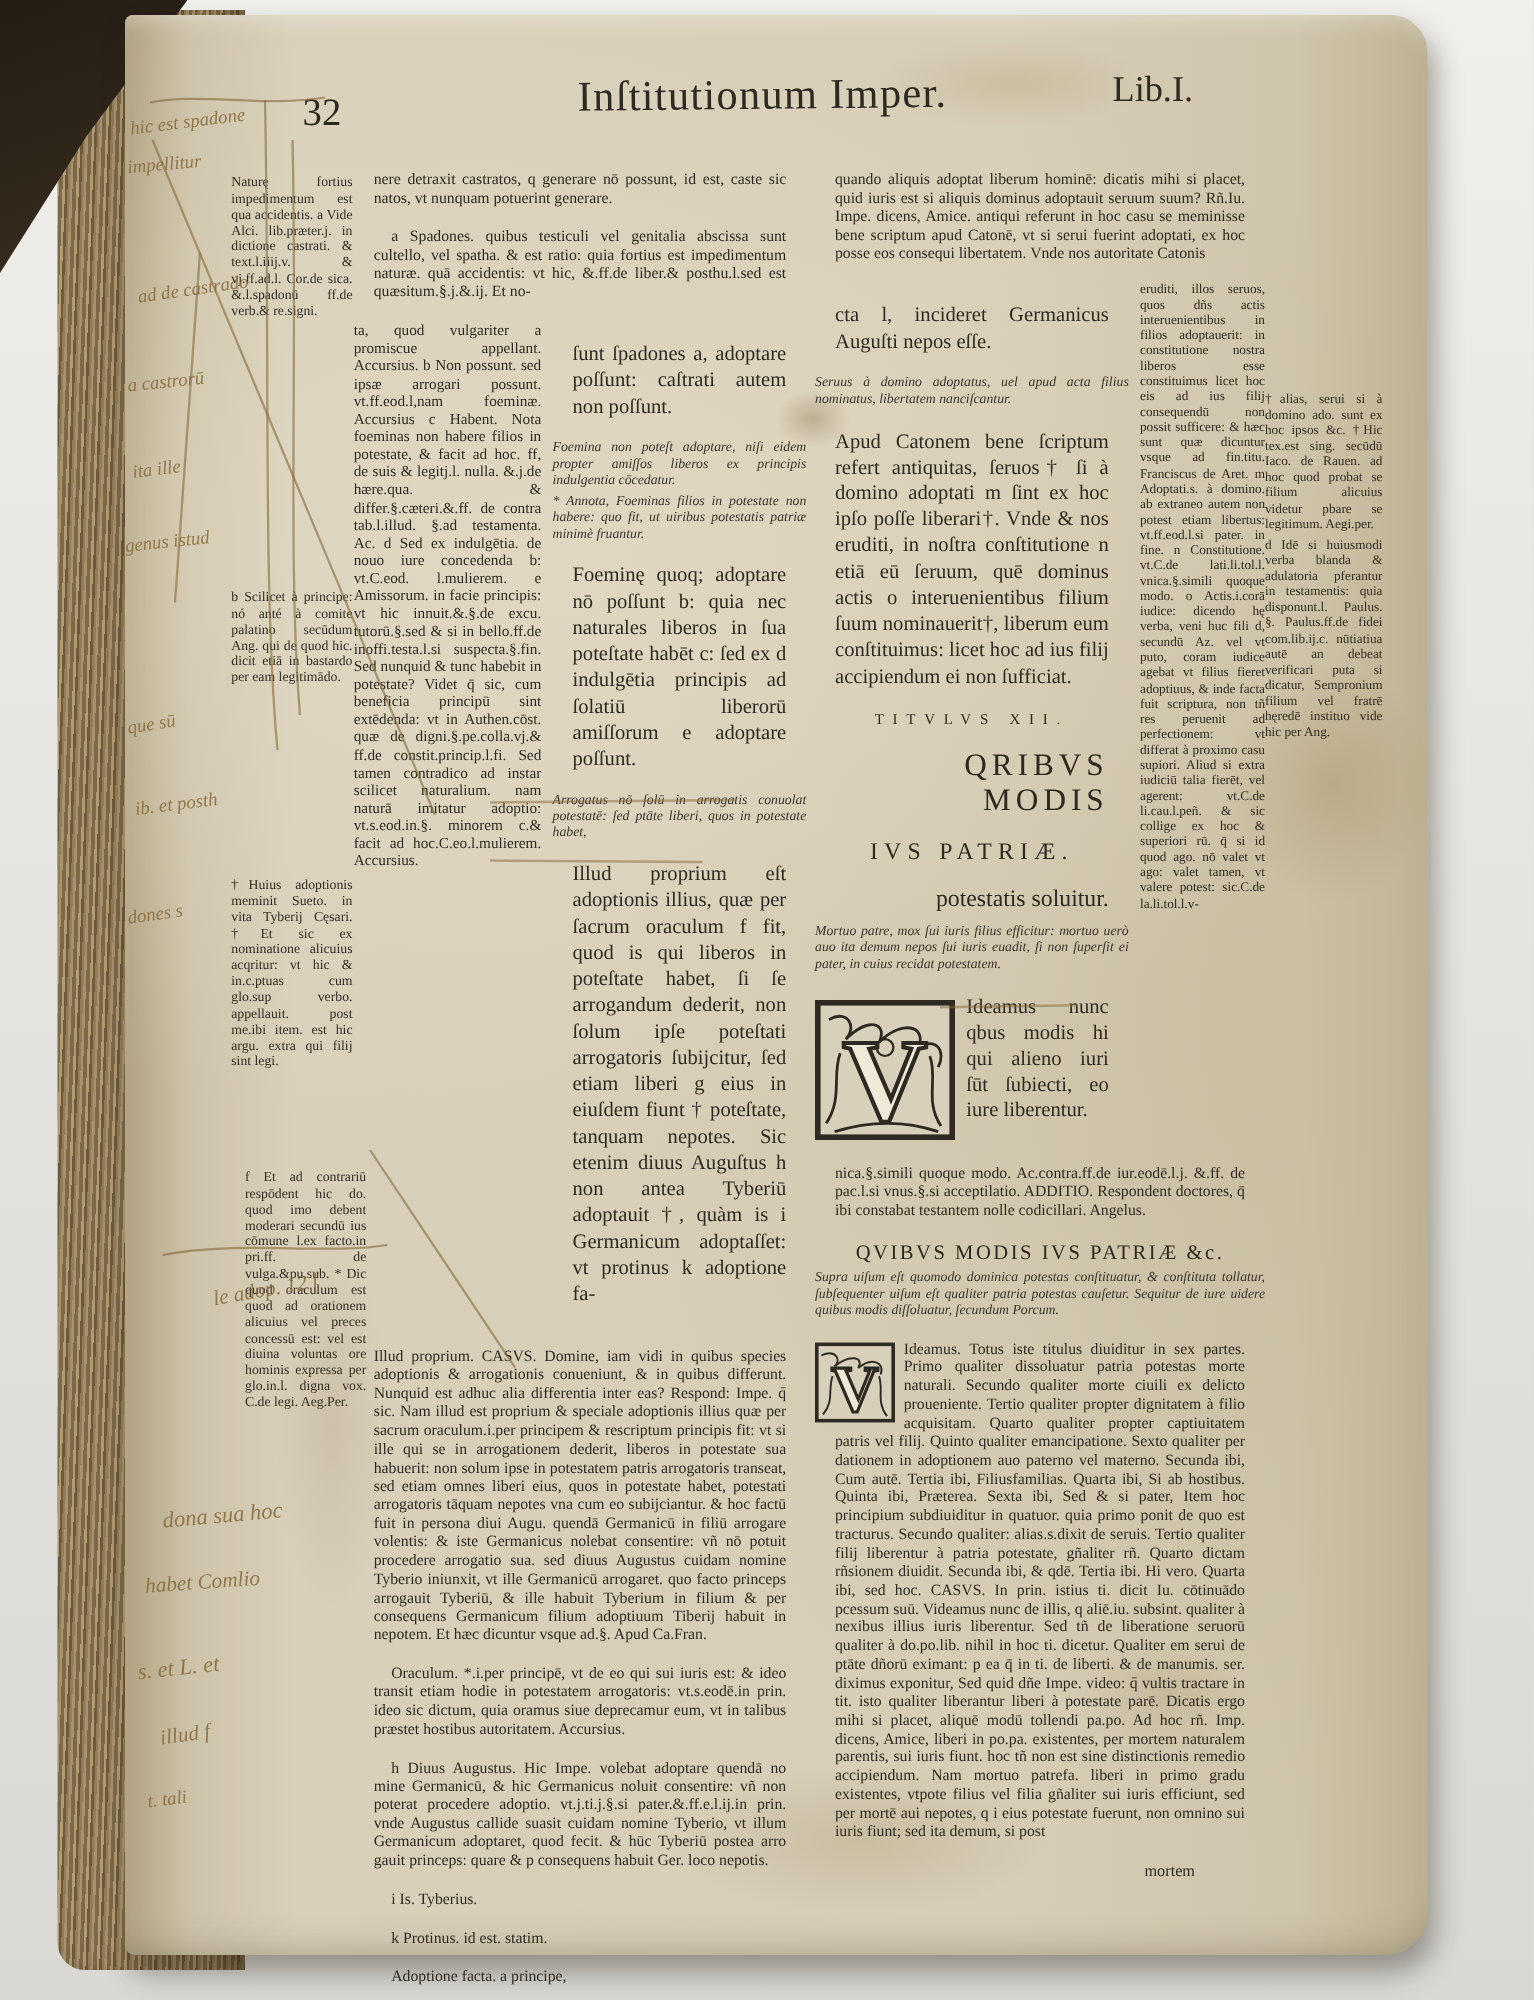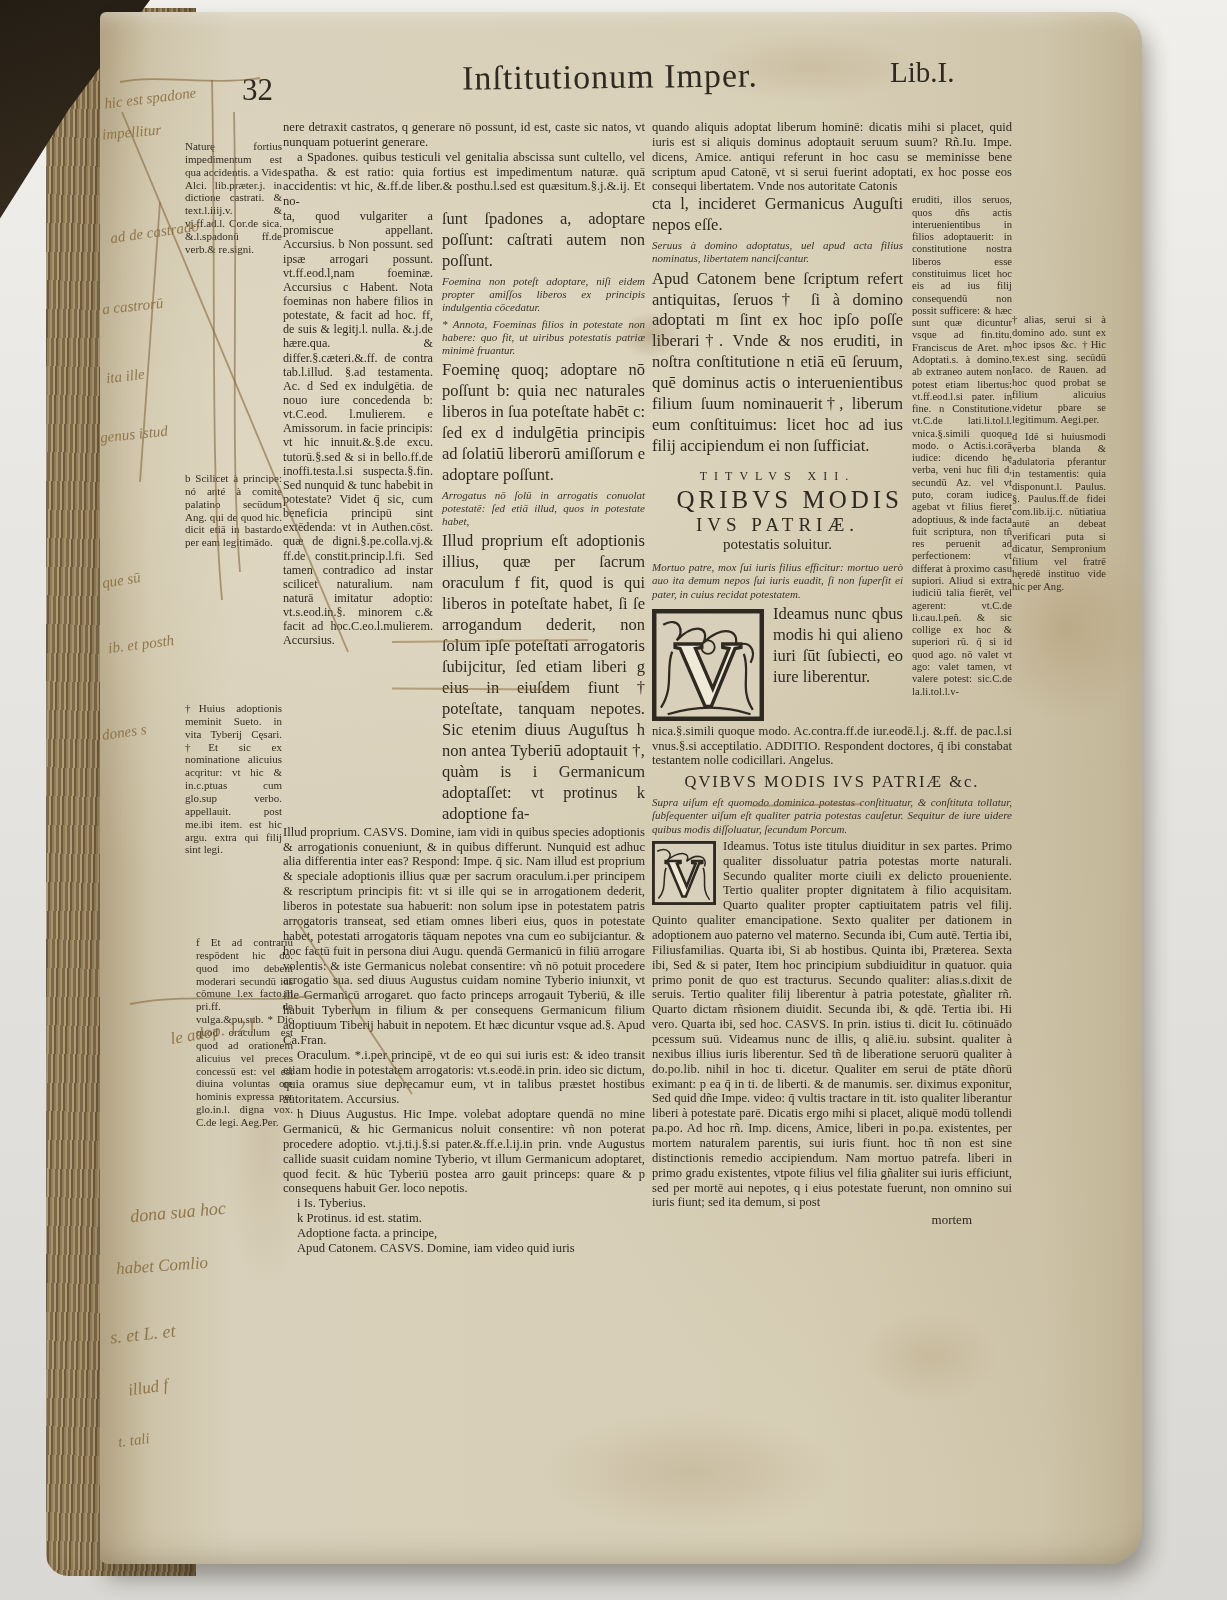--- a/index.html
+++ b/index.html
@@ -61,35 +61,35 @@
   .lm-d{left:85px;top:690px;}
   .lm-f{left:96px;top:924px;}
   .rmargin{position:absolute;left:912px;top:302px;width:94px;font-size:10.6px;
        line-height:1.18;text-align:justify;color:#332d23;}
   .rmargin p{margin:0 0 4px 0;}
 
   
   .col{position:absolute;top:108px;text-align:justify;color:#2f2a21;}
   .left-col{left:183px;width:362px;}
   .right-col{left:552px;width:360px;}
-  .col p{margin:0;}
+  .col p{margin:16px;}
   .gloss{font-size:12.6px;line-height:1.18;}
   .gloss + .gloss{text-indent:14px;}
   .splitrow{display:flex;align-items:flex-start;}
   .sidegloss{width:150px;flex:0 0 150px;font-size:12.2px;line-height:1.16;text-align:justify;}
   .mainblock{flex:1;padding-left:9px;}
   .maintext{font-size:16.5px;line-height:1.27;}
   .argum{font-size:11px;font-style:italic;line-height:1.2;color:#39322a;margin:3px 0!important;font-family:Liberation Serif, serif;}
   .right-col .sidegloss{width:100px;flex:0 0 100px;font-size:10.6px;}
   .right-col .mainblock{padding-left:0;padding-right:9px;}
 
   .titulus-label{font-size:12px;letter-spacing:7px;text-align:center;margin-top:12px!important;}
   .titulus-1{font-size:25px;letter-spacing:4px;text-align:right;margin-top:2px!important;}
   .titulus-2{font-size:19px;letter-spacing:5px;text-align:center;}
-  .titulus-3{font-size:15px;text-align:center;margin-bottom:8px!important;}
+  .titulus-3{font-size:19px;text-align:right;margin-bottom:8px!important;}
   .heading2{font-size:16.5px;letter-spacing:2px;text-align:center;margin:4px 0!important;}
   .catchword{text-align:right;font-size:13px;padding-right:40px;margin-top:2px!important;}
 
   
   .initial{float:left;}
   .initial.big{width:112px;height:114px;margin:4px 9px 2px 0;}
   .initial.small{width:64px;height:64px;margin:2px 7px 0 0;}
   .initial text{font-family:"Liberation Serif",serif;font-weight:bold;}
 
   
@@ -130,21 +130,21 @@
     <div class="col left-col">
       <p class="gloss">nere detraxit castratos, q generare nō possunt, id est, caste sic natos, vt nunquam potuerint generare.</p>
       <p class="gloss">a Spadones. quibus testiculi vel genitalia abscissa sunt cultello, vel spatha. &amp; est ratio: quia fortius est impedimentum naturæ. quā accidentis: vt hic, &amp;.ff.de liber.&amp; posthu.l.sed est quæsitum.§.j.&amp;.ij. Et no-</p>
       <div class="splitrow">
         <div class="sidegloss">ta, quod vulgariter a promiscue appellant. Accursius. b Non possunt. sed ipsæ arrogari possunt. vt.ff.eod.l,nam foeminæ. Accursius c Habent. Nota foeminas non habere filios in potestate, &amp; facit ad hoc. ff, de suis &amp; legitj.l. nulla. &amp;.j.de hære.qua. &amp; differ.§.cæteri.&amp;.ff. de contra tab.l.illud. §.ad testamenta. Ac. d Sed ex indulgētia. de nouo iure concedenda b: vt.C.eod. l.mulierem. e Amissorum. in facie principis: vt hic innuit.&amp;.§.de excu. tutorū.§.sed &amp; si in bello.ff.de inoffi.testa.l.si suspecta.§.fin. Sed nunquid &amp; tunc habebit in potestate? Videt q̄ sic, cum beneficia principū sint extēdenda: vt in Authen.cōst. quæ de digni.§.pe.colla.vj.&amp; ff.de constit.princip.l.fi. Sed tamen contradico ad instar scilicet naturalium. nam naturā imitatur adoptio: vt.s.eod.in.§. minorem c.&amp; facit ad hoc.C.eo.l.mulierem. Accursius.</div>
         <div class="mainblock">
           <p class="maintext">ſunt ſpadones a, adoptare poſſunt: caſtrati autem non poſſunt.</p>
           <p class="argum">Foemina non poteſt adoptare, niſi eidem propter amiſſos liberos ex principis indulgentia cōcedatur.</p>
           <p class="argum">* Annota, Foeminas filios in potestate non habere: quo fit, ut uiribus potestatis patriæ minimè fruantur.</p>
           <p class="maintext">Foeminę quoq; adoptare nō poſſunt b: quia nec naturales liberos in ſua poteſtate habēt c: ſed ex d indulgētia principis ad ſolatiū liberorū amiſſorum e adoptare poſſunt.</p>
-          <p class="argum">Arrogatus nō ſolū in arrogatis conuolat potestatē: ſed etiā illud, quos in potestate habet,</p>
+          <p class="argum">Arrogatus nō ſolū in arrogatis conuolat potestatē: ſed ptāte liberi, quos in potestate habet,</p>
           <p class="maintext">Illud proprium eſt adoptionis illius, quæ per ſacrum oraculum f fit, quod is qui liberos in poteſtate habet, ſi ſe arrogandum dederit, non ſolum ipſe poteſtati arrogatoris ſubijcitur, ſed etiam liberi g eius in eiuſdem fiunt † poteſtate, tanquam nepotes. Sic etenim diuus Auguſtus h non antea Tyberiū adoptauit †, quàm is i Germanicum adoptaſſet: vt protinus k adoptione fa-</p>
         </div>
       </div>
       <p class="gloss">Illud proprium. CASVS. Domine, iam vidi in quibus species adoptionis &amp; arrogationis conueniunt, &amp; in quibus differunt. Nunquid est adhuc alia differentia inter eas? Respond: Impe. q̄ sic. Nam illud est proprium &amp; speciale adoptionis illius quæ per sacrum oraculum.i.per principem &amp; rescriptum principis fit: vt si ille qui se in arrogationem dederit, liberos in potestate sua habuerit: non solum ipse in potestatem patris arrogatoris transeat, sed etiam omnes liberi eius, quos in potestate habet, potestati arrogatoris tāquam nepotes vna cum eo subijciantur. &amp; hoc factū fuit in persona diui Augu. quendā Germanicū in filiū arrogare volentis: &amp; iste Germanicus nolebat consentire: vñ nō potuit procedere arrogatio sua. sed diuus Augustus cuidam nomine Tyberio iniunxit, vt ille Germanicū arrogaret. quo facto princeps arrogauit Tyberiū, &amp; ille habuit Tyberium in filium &amp; per consequens Germanicum filium adoptiuum Tiberij habuit in nepotem. Et hæc dicuntur vsque ad.§. Apud Ca.Fran.</p>
       <p class="gloss">Oraculum. *.i.per principē, vt de eo qui sui iuris est: &amp; ideo transit etiam hodie in potestatem arrogatoris: vt.s.eodē.in prin. ideo sic dictum, quia oramus siue deprecamur eum, vt in talibus præstet hostibus autoritatem. Accursius.</p>
       <p class="gloss">h Diuus Augustus. Hic Impe. volebat adoptare quendā no mine Germanicū, &amp; hic Germanicus noluit consentire: vñ non poterat procedere adoptio. vt.j.ti.j.§.si pater.&amp;.ff.e.l.ij.in prin. vnde Augustus callide suasit cuidam nomine Tyberio, vt illum Germanicum adoptaret, quod fecit. &amp; hūc Tyberiū postea arro gauit princeps: quare &amp; p consequens habuit Ger. loco nepotis.</p>
       <p class="gloss">i Is. Tyberius.</p>
       <p class="gloss">k Protinus. id est. statim.</p>
       <p class="gloss">Adoptione facta. a principe,</p>
       <p class="gloss">Apud Catonem. CASVS. Domine, iam video quid iuris</p>

